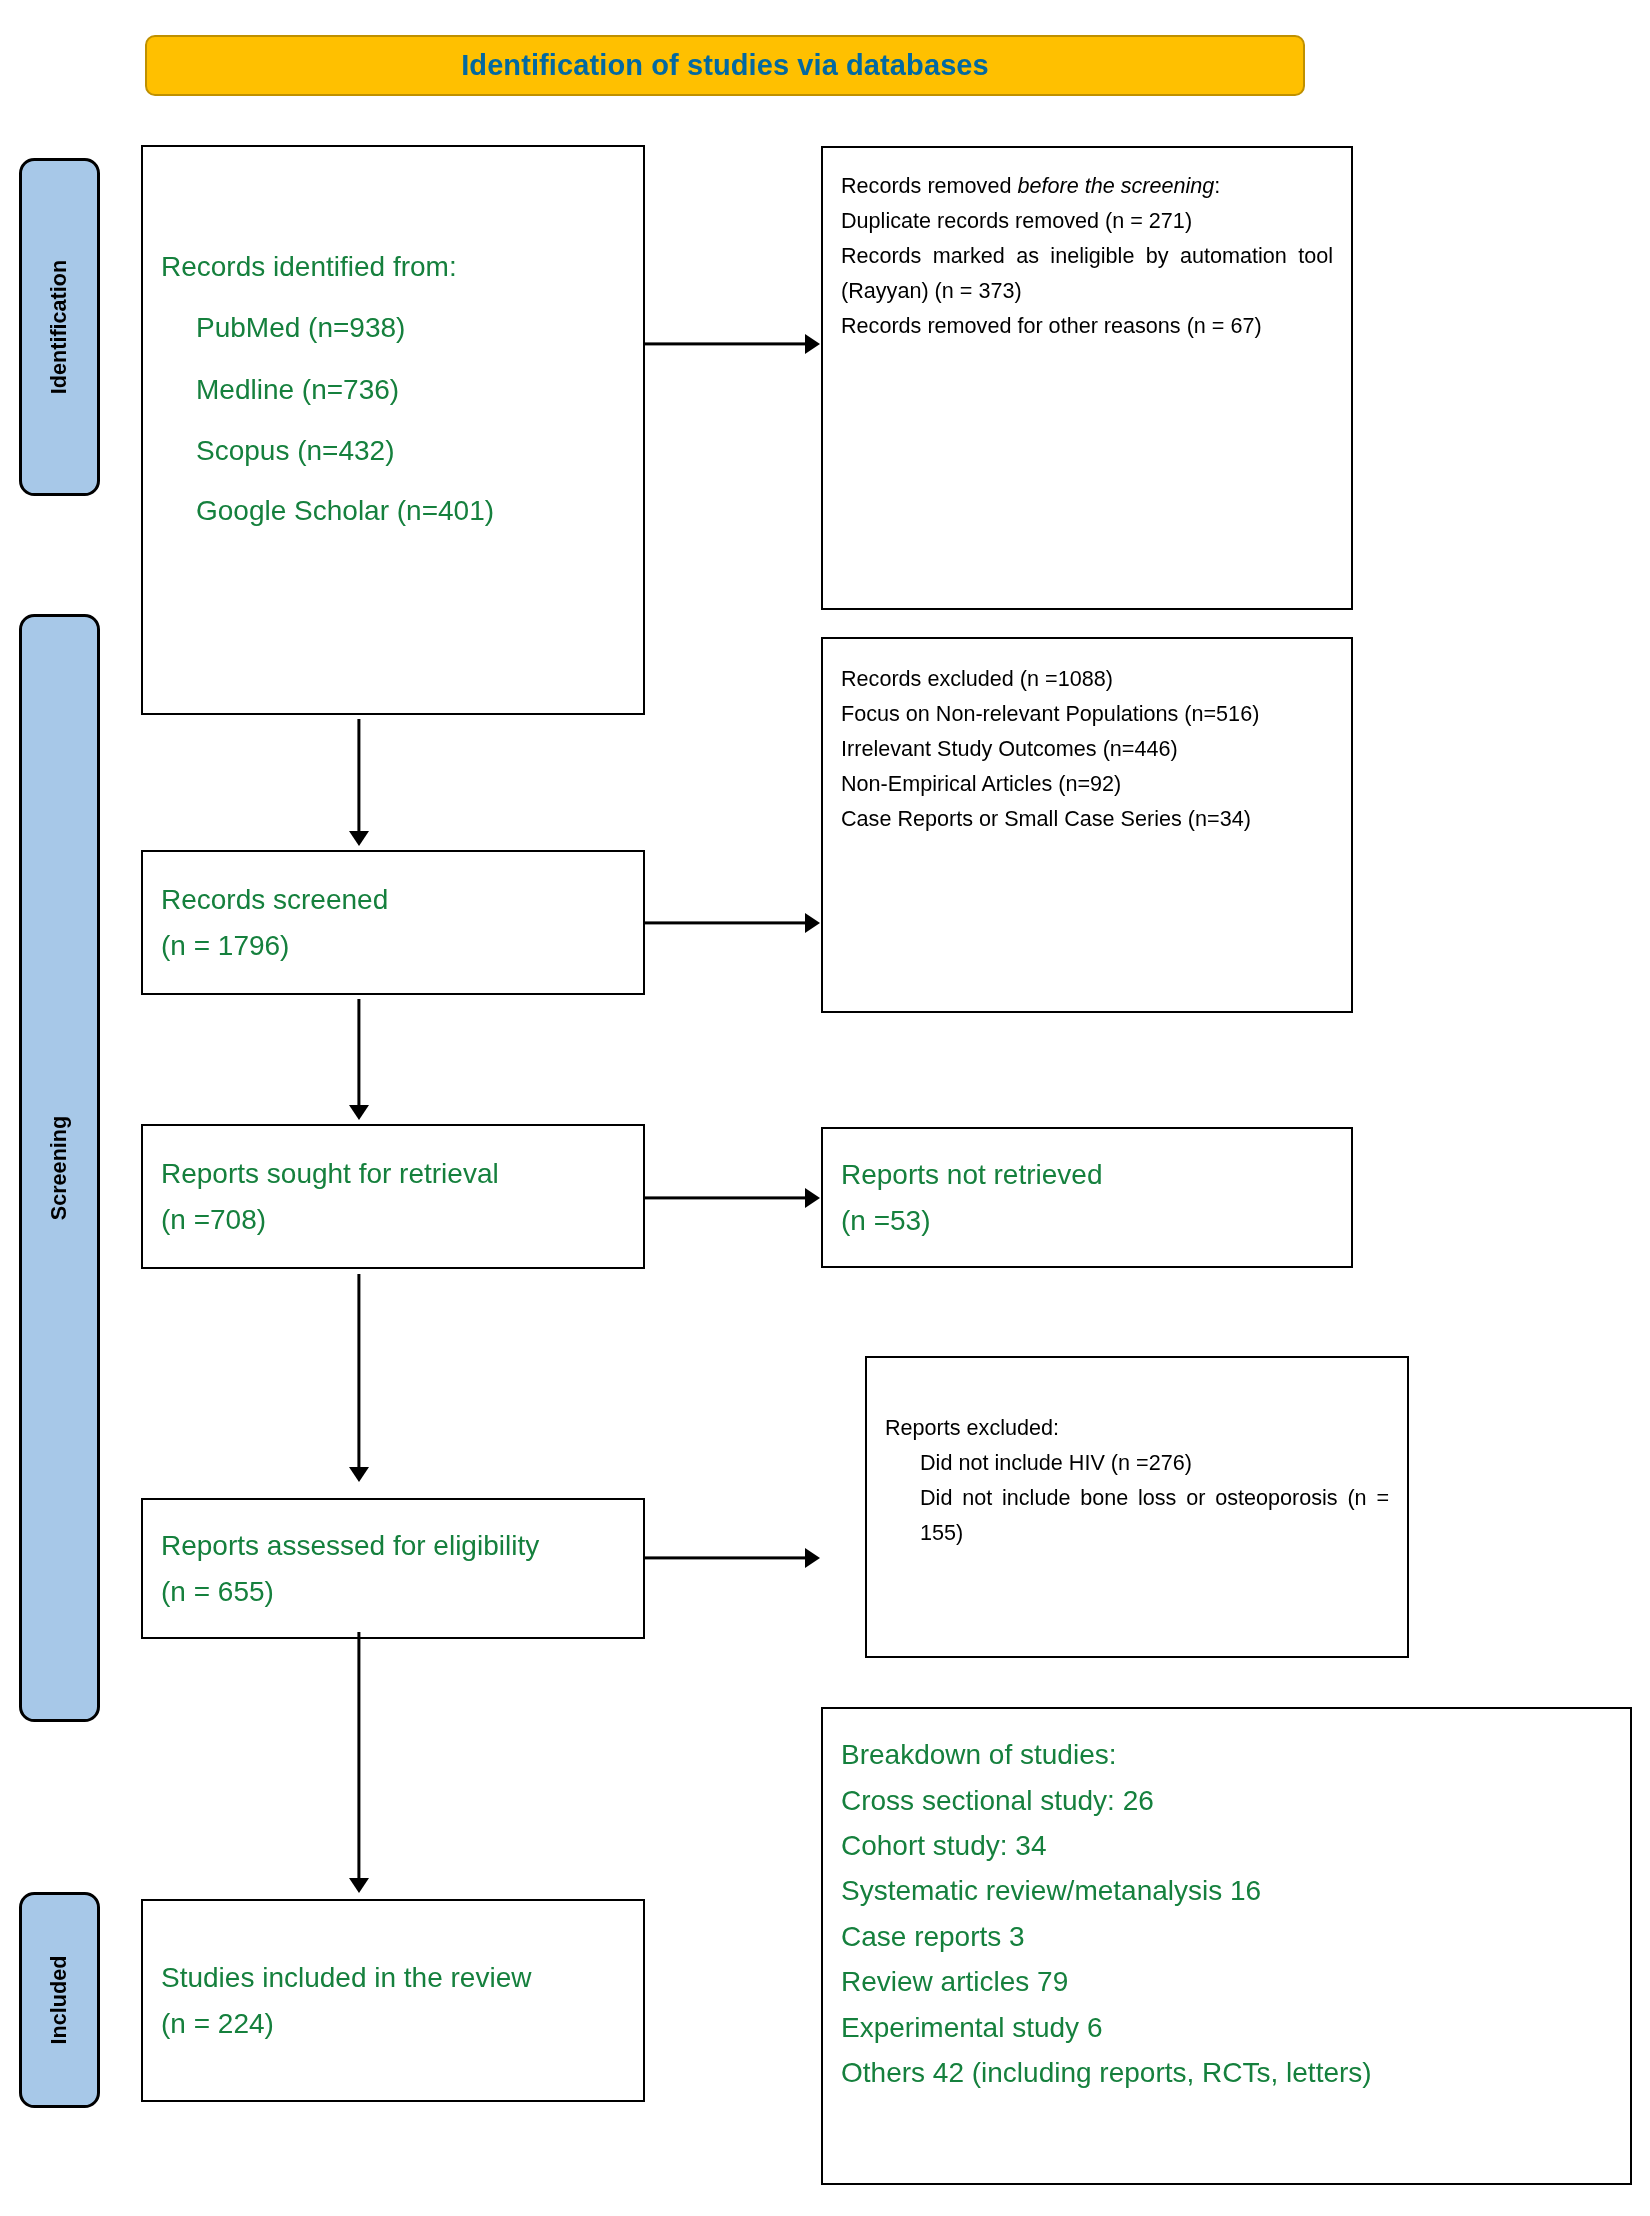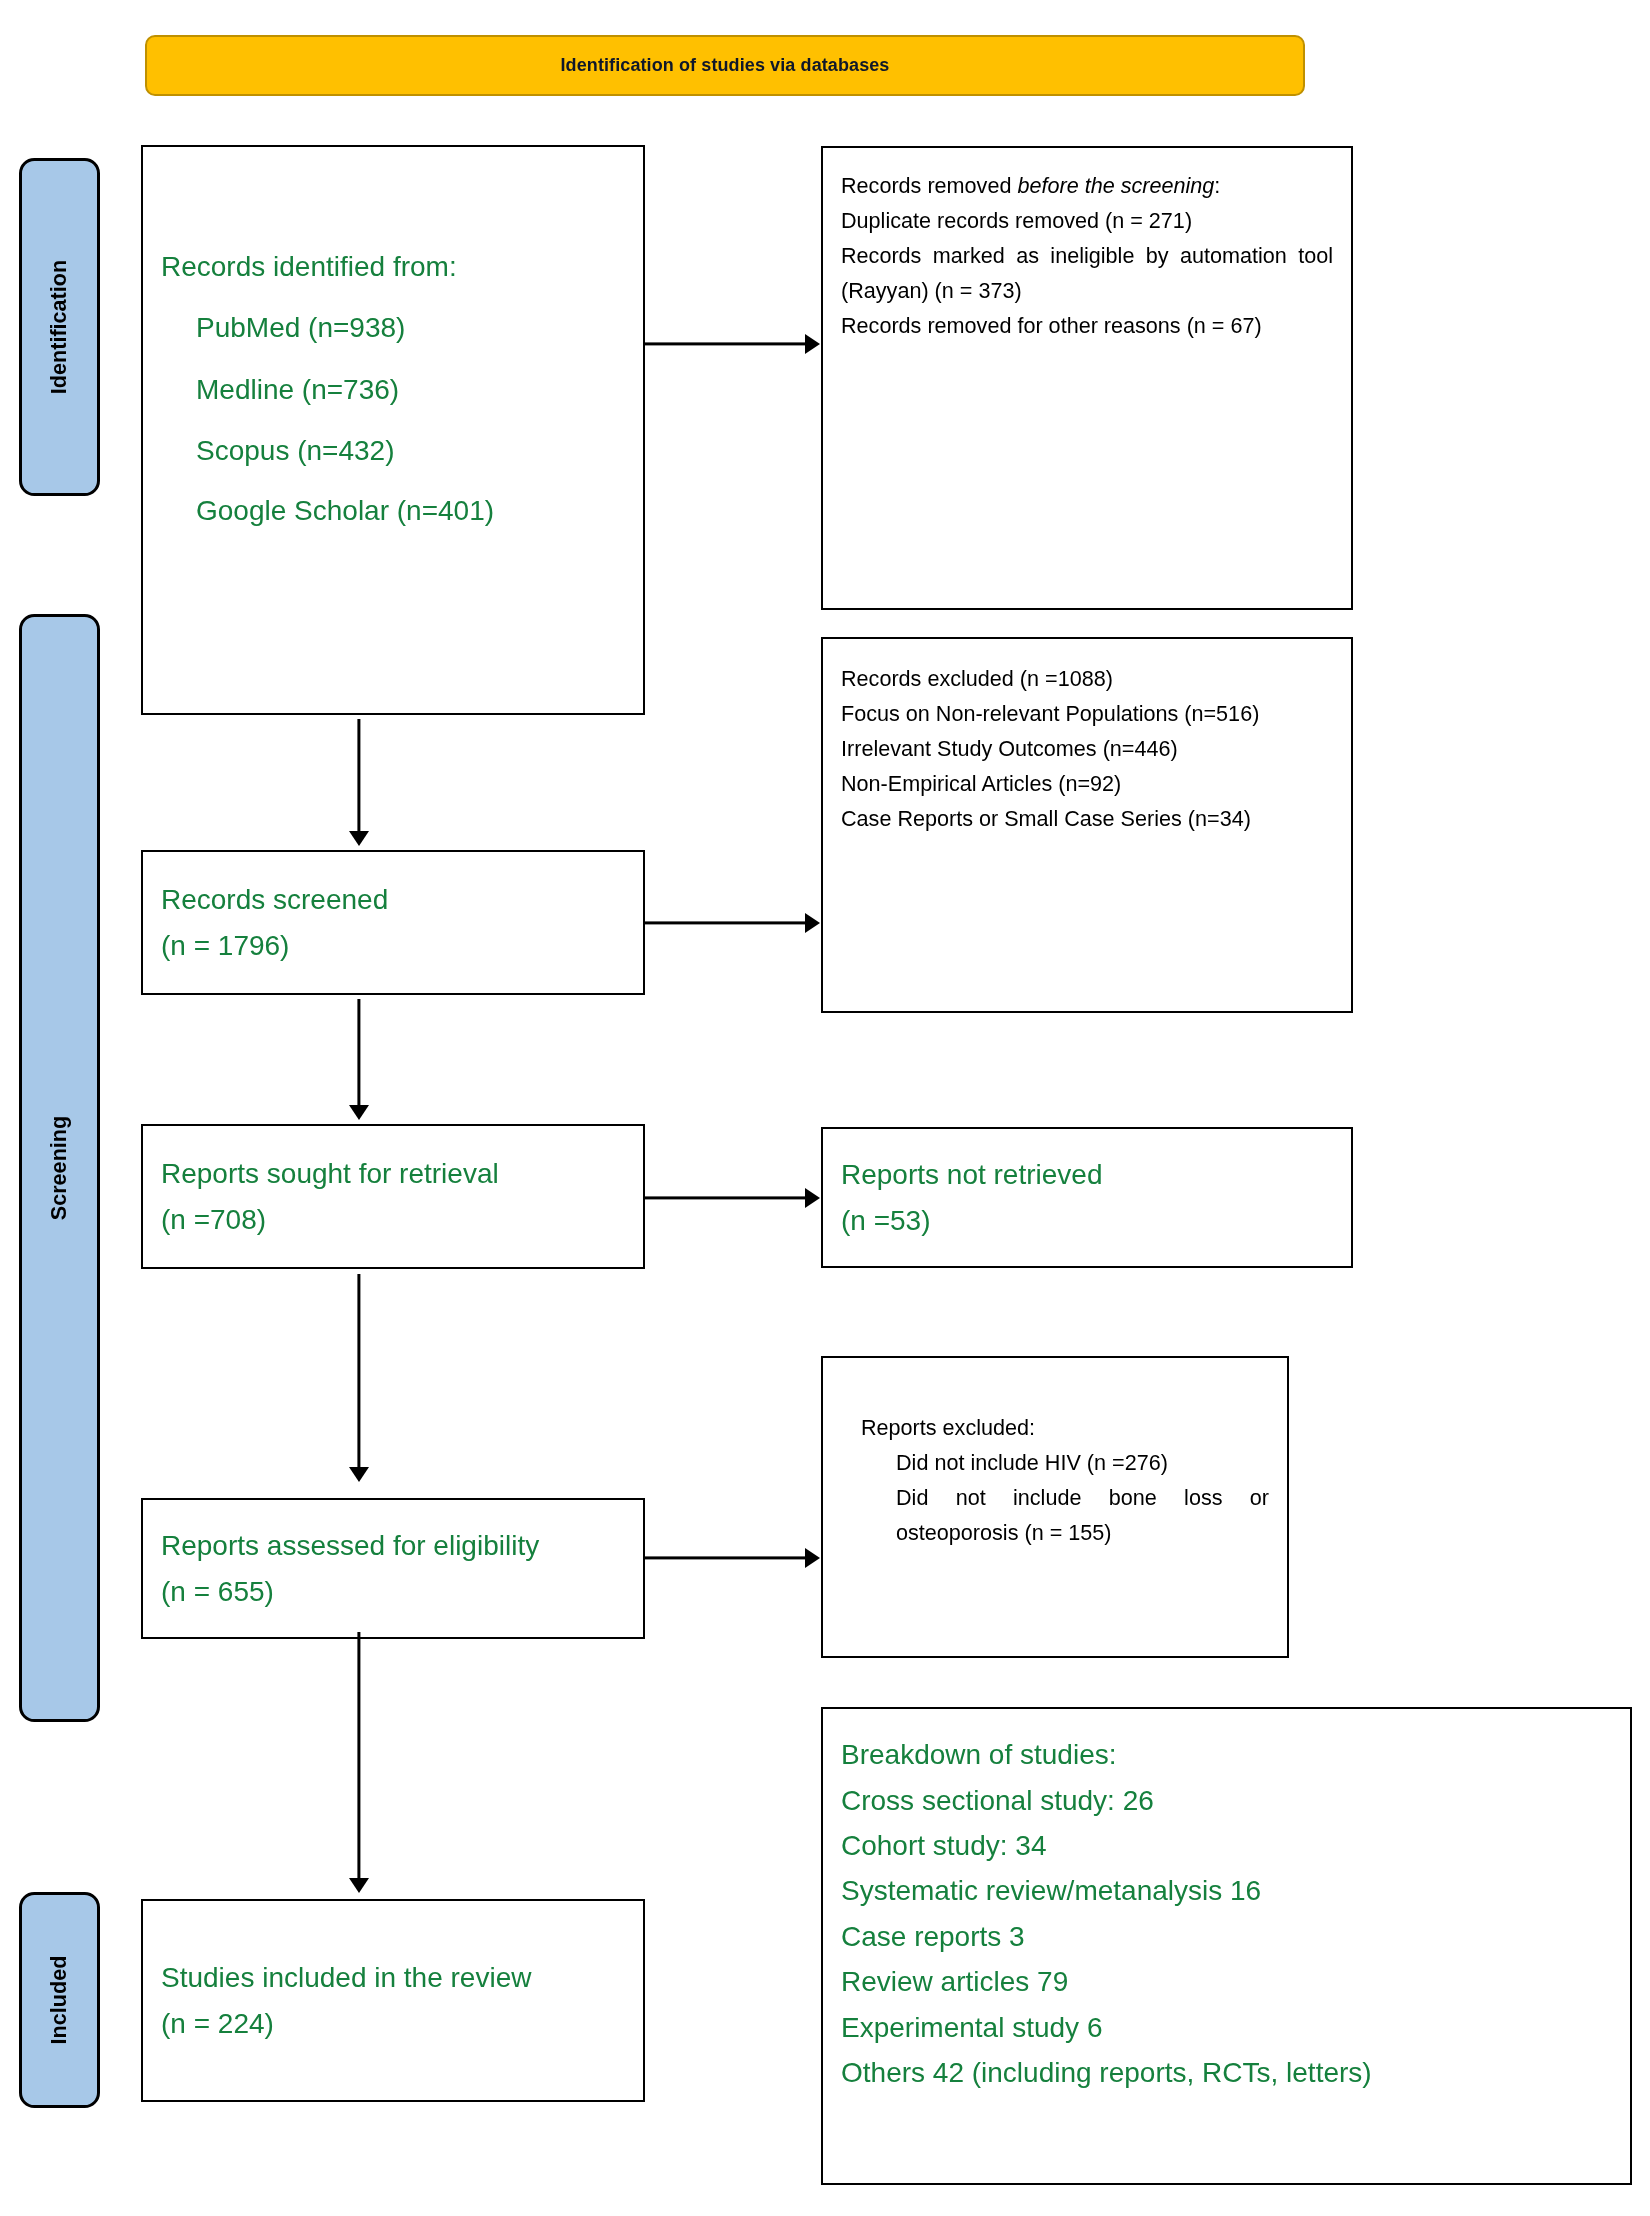--- a/index.html
+++ b/index.html
@@ -25,24 +25,24 @@
     position: absolute;
     background: #FFC000;
     border: 2.3px solid #BF9000;
     border-radius: 10px;
     display: flex;
     align-items: center;
     justify-content: center;
     box-sizing: border-box;
   }
   .banner-text {
-    font-size: 18px;
+    font-size: 29px;
     font-weight: bold;
     letter-spacing: 0.1px;
-    color: #0f172a;
+    color: #0369a1;
     text-align: center;
   }
 
   
   .stage {
     position: absolute;
     background: #A7C8E8;
     border: 3.2px solid #000000;
     border-radius: 15.3px;
     box-sizing: border-box;
@@ -200,21 +200,21 @@
     </div>
   </div>
 
   <div class="box" style="left:141px; top:1487px; width:504px; height:141px;margin-top:11px;">
     <div class="box-inner">
       <div class="line">Reports assessed for eligibility</div>
       <div class="line">(n = 655)</div>
     </div>
   </div>
 
-  <div class="box" style="left:821px; top:1356px; width:468px; height:302px; justify-content:flex-start;padding-left:20px;">
+  <div class="box" style="left:865px; top:1356px; width:544px; height:302px; justify-content:flex-start;">
     <div class="box-inner" style="padding-top:53px;">
       <div class="para" style="text-align:left;">Reports excluded:</div>
       <div class="para indent" style="text-align:left;">Did not include HIV (n =276)</div>
       <div class="para indent">Did not include bone loss or osteoporosis (n = 155)</div>
     </div>
   </div>
 
   <div class="box" style="left:141px; top:1899px; width:504px; height:203px;">
     <div class="box-inner">
       <div class="line">Studies included in the review</div>

